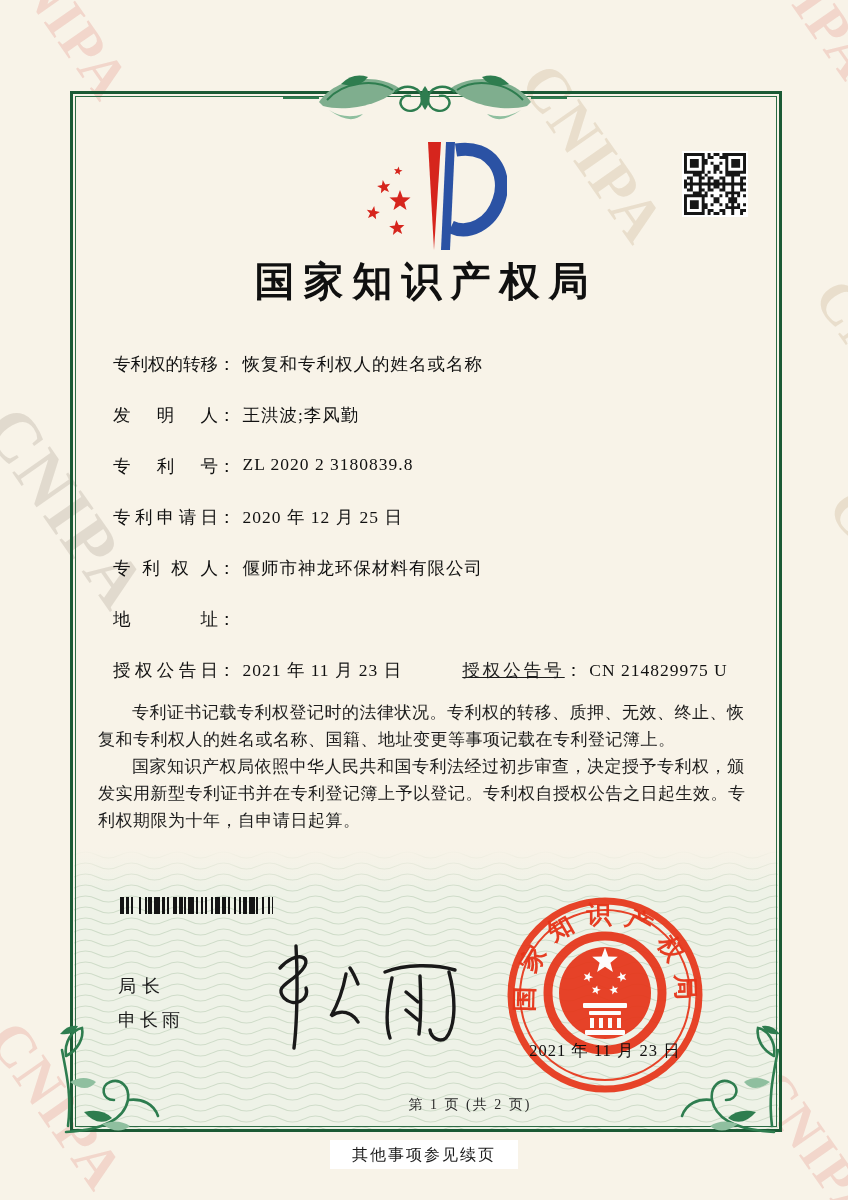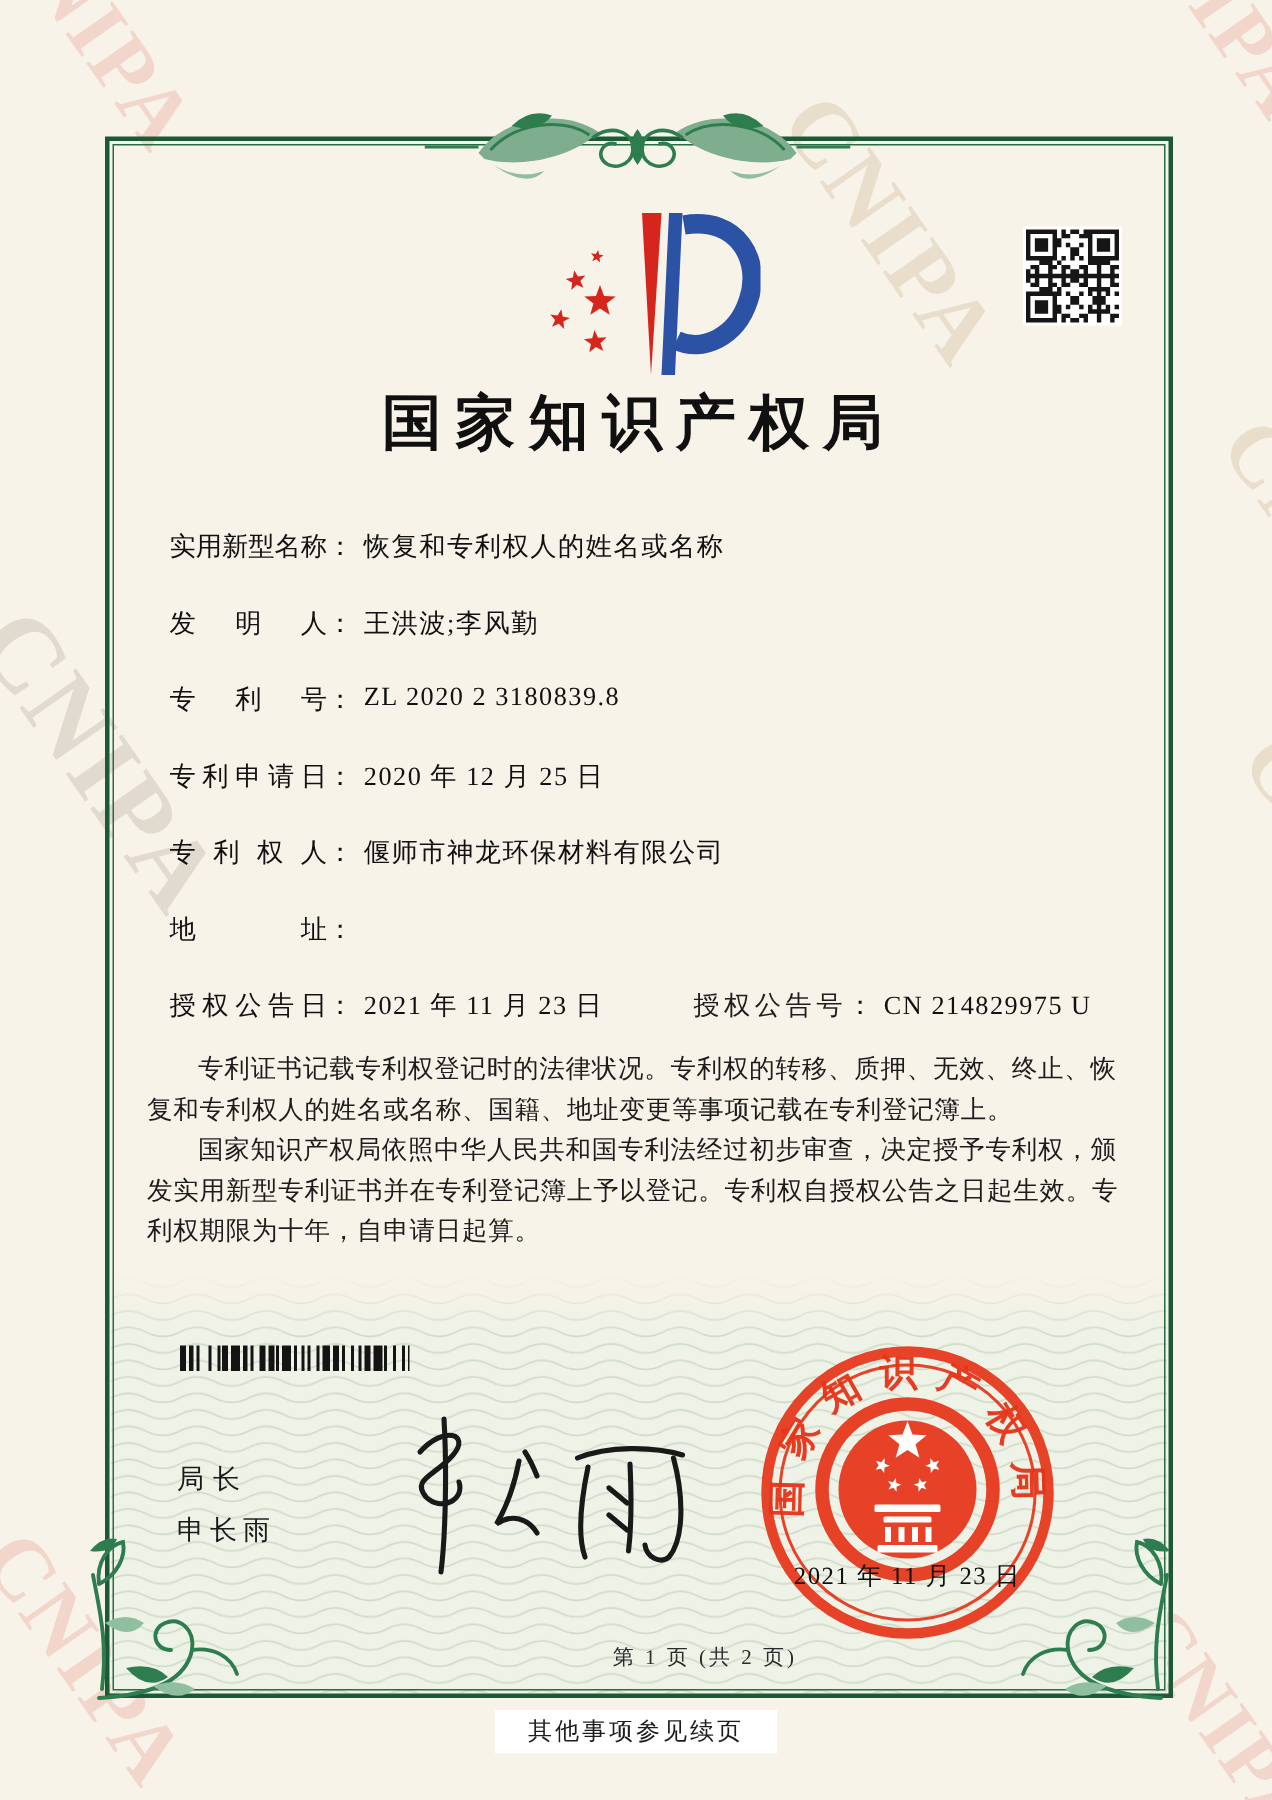--- a/index.html
+++ b/index.html
@@ -23,21 +23,21 @@
   .logo{position:absolute; left:342px; top:138px; width:165px; height:118px;}
   .qr{position:absolute; left:682px; top:151px; width:66px; height:66px; background:#fff;}
   .title{position:absolute; left:70px; width:712px; top:254px; text-align:center;
          font-size:40px; font-weight:bold; letter-spacing:9px; color:#101010;}
   .fields{position:absolute; left:113px; top:352px; width:640px; font-size:17.5px;}
   .frow{display:flex; align-items:flex-start; height:24px; margin-bottom:27px; white-space:nowrap;}
   .flabel{display:inline-block; width:105px; text-align:justify; text-align-last:justify; color:#111;}
   .fcolon{display:inline-block; color:#111;}
   .fvalue{display:inline-block; margin-left:7px; letter-spacing:1px; color:#111;}
   .fgroup2{margin-left:60px;}
-  .fgroup2 .flabel2{letter-spacing:3px;}
+  .fgroup2 .flabel2{letter-spacing:3px;text-decoration:underline;}
   .notice{position:absolute; left:98px; top:699px; width:658px; font-size:17px;
           line-height:27px; letter-spacing:.5px; color:#1c1c1c;}
   .notice p{margin:0; text-indent:2em;}
   .waveband{position:absolute; left:74px; top:848px; width:704px; height:281px; overflow:hidden;}
   .wavefade{position:absolute; left:0; top:0; width:100%; height:42px;
             background:linear-gradient(#f8f3e8, rgba(248,243,232,0));}
   .barcode{position:absolute; left:120px; top:897px; height:17px; display:flex;}
   .barcode i{display:block; height:100%;}
   .director-title{position:absolute; left:118px; top:974px; font-size:18px; letter-spacing:6px; color:#1a1a1a;}
   .director-name{position:absolute; left:118px; top:1008px; font-size:18px; letter-spacing:4px; color:#1a1a1a;}
@@ -151,21 +151,21 @@
 
     <svg class="qr" id="qr-svg" viewBox="0 0 66 66">
       <rect x="0" y="0" width="66" height="66" fill="#ffffff"></rect>
     <path d="M2.00 2.00h2.95v2.95h-2.95ZM4.95 2.00h2.95v2.95h-2.95ZM7.90 2.00h2.95v2.95h-2.95ZM10.86 2.00h2.95v2.95h-2.95ZM13.81 2.00h2.95v2.95h-2.95ZM16.76 2.00h2.95v2.95h-2.95ZM19.71 2.00h2.95v2.95h-2.95ZM25.62 2.00h2.95v2.95h-2.95ZM31.52 2.00h2.95v2.95h-2.95ZM34.48 2.00h2.95v2.95h-2.95ZM40.38 2.00h2.95v2.95h-2.95ZM43.33 2.00h2.95v2.95h-2.95ZM46.29 2.00h2.95v2.95h-2.95ZM49.24 2.00h2.95v2.95h-2.95ZM52.19 2.00h2.95v2.95h-2.95ZM55.14 2.00h2.95v2.95h-2.95ZM58.10 2.00h2.95v2.95h-2.95ZM61.05 2.00h2.95v2.95h-2.95ZM2.00 4.95h2.95v2.95h-2.95ZM19.71 4.95h2.95v2.95h-2.95ZM25.62 4.95h2.95v2.95h-2.95ZM28.57 4.95h2.95v2.95h-2.95ZM37.43 4.95h2.95v2.95h-2.95ZM40.38 4.95h2.95v2.95h-2.95ZM43.33 4.95h2.95v2.95h-2.95ZM61.05 4.95h2.95v2.95h-2.95ZM2.00 7.90h2.95v2.95h-2.95ZM7.90 7.90h2.95v2.95h-2.95ZM10.86 7.90h2.95v2.95h-2.95ZM13.81 7.90h2.95v2.95h-2.95ZM19.71 7.90h2.95v2.95h-2.95ZM22.67 7.90h2.95v2.95h-2.95ZM43.33 7.90h2.95v2.95h-2.95ZM49.24 7.90h2.95v2.95h-2.95ZM52.19 7.90h2.95v2.95h-2.95ZM55.14 7.90h2.95v2.95h-2.95ZM61.05 7.90h2.95v2.95h-2.95ZM2.00 10.86h2.95v2.95h-2.95ZM7.90 10.86h2.95v2.95h-2.95ZM10.86 10.86h2.95v2.95h-2.95ZM13.81 10.86h2.95v2.95h-2.95ZM19.71 10.86h2.95v2.95h-2.95ZM22.67 10.86h2.95v2.95h-2.95ZM28.57 10.86h2.95v2.95h-2.95ZM37.43 10.86h2.95v2.95h-2.95ZM43.33 10.86h2.95v2.95h-2.95ZM49.24 10.86h2.95v2.95h-2.95ZM52.19 10.86h2.95v2.95h-2.95ZM55.14 10.86h2.95v2.95h-2.95ZM61.05 10.86h2.95v2.95h-2.95ZM2.00 13.81h2.95v2.95h-2.95ZM7.90 13.81h2.95v2.95h-2.95ZM10.86 13.81h2.95v2.95h-2.95ZM13.81 13.81h2.95v2.95h-2.95ZM19.71 13.81h2.95v2.95h-2.95ZM31.52 13.81h2.95v2.95h-2.95ZM34.48 13.81h2.95v2.95h-2.95ZM43.33 13.81h2.95v2.95h-2.95ZM49.24 13.81h2.95v2.95h-2.95ZM52.19 13.81h2.95v2.95h-2.95ZM55.14 13.81h2.95v2.95h-2.95ZM61.05 13.81h2.95v2.95h-2.95ZM2.00 16.76h2.95v2.95h-2.95ZM19.71 16.76h2.95v2.95h-2.95ZM31.52 16.76h2.95v2.95h-2.95ZM34.48 16.76h2.95v2.95h-2.95ZM43.33 16.76h2.95v2.95h-2.95ZM61.05 16.76h2.95v2.95h-2.95ZM2.00 19.71h2.95v2.95h-2.95ZM4.95 19.71h2.95v2.95h-2.95ZM7.90 19.71h2.95v2.95h-2.95ZM10.86 19.71h2.95v2.95h-2.95ZM13.81 19.71h2.95v2.95h-2.95ZM16.76 19.71h2.95v2.95h-2.95ZM19.71 19.71h2.95v2.95h-2.95ZM25.62 19.71h2.95v2.95h-2.95ZM31.52 19.71h2.95v2.95h-2.95ZM37.43 19.71h2.95v2.95h-2.95ZM43.33 19.71h2.95v2.95h-2.95ZM46.29 19.71h2.95v2.95h-2.95ZM49.24 19.71h2.95v2.95h-2.95ZM52.19 19.71h2.95v2.95h-2.95ZM55.14 19.71h2.95v2.95h-2.95ZM58.10 19.71h2.95v2.95h-2.95ZM61.05 19.71h2.95v2.95h-2.95ZM10.86 22.67h2.95v2.95h-2.95ZM13.81 22.67h2.95v2.95h-2.95ZM16.76 22.67h2.95v2.95h-2.95ZM22.67 22.67h2.95v2.95h-2.95ZM43.33 22.67h2.95v2.95h-2.95ZM46.29 22.67h2.95v2.95h-2.95ZM49.24 22.67h2.95v2.95h-2.95ZM52.19 22.67h2.95v2.95h-2.95ZM55.14 22.67h2.95v2.95h-2.95ZM4.95 25.62h2.95v2.95h-2.95ZM7.90 25.62h2.95v2.95h-2.95ZM16.76 25.62h2.95v2.95h-2.95ZM19.71 25.62h2.95v2.95h-2.95ZM25.62 25.62h2.95v2.95h-2.95ZM28.57 25.62h2.95v2.95h-2.95ZM37.43 25.62h2.95v2.95h-2.95ZM40.38 25.62h2.95v2.95h-2.95ZM49.24 25.62h2.95v2.95h-2.95ZM58.10 25.62h2.95v2.95h-2.95ZM61.05 25.62h2.95v2.95h-2.95ZM2.00 28.57h2.95v2.95h-2.95ZM7.90 28.57h2.95v2.95h-2.95ZM16.76 28.57h2.95v2.95h-2.95ZM25.62 28.57h2.95v2.95h-2.95ZM31.52 28.57h2.95v2.95h-2.95ZM34.48 28.57h2.95v2.95h-2.95ZM40.38 28.57h2.95v2.95h-2.95ZM49.24 28.57h2.95v2.95h-2.95ZM58.10 28.57h2.95v2.95h-2.95ZM2.00 31.52h2.95v2.95h-2.95ZM4.95 31.52h2.95v2.95h-2.95ZM7.90 31.52h2.95v2.95h-2.95ZM10.86 31.52h2.95v2.95h-2.95ZM13.81 31.52h2.95v2.95h-2.95ZM16.76 31.52h2.95v2.95h-2.95ZM19.71 31.52h2.95v2.95h-2.95ZM22.67 31.52h2.95v2.95h-2.95ZM25.62 31.52h2.95v2.95h-2.95ZM28.57 31.52h2.95v2.95h-2.95ZM31.52 31.52h2.95v2.95h-2.95ZM34.48 31.52h2.95v2.95h-2.95ZM37.43 31.52h2.95v2.95h-2.95ZM40.38 31.52h2.95v2.95h-2.95ZM43.33 31.52h2.95v2.95h-2.95ZM46.29 31.52h2.95v2.95h-2.95ZM49.24 31.52h2.95v2.95h-2.95ZM52.19 31.52h2.95v2.95h-2.95ZM55.14 31.52h2.95v2.95h-2.95ZM58.10 31.52h2.95v2.95h-2.95ZM61.05 31.52h2.95v2.95h-2.95ZM2.00 34.48h2.95v2.95h-2.95ZM7.90 34.48h2.95v2.95h-2.95ZM16.76 34.48h2.95v2.95h-2.95ZM25.62 34.48h2.95v2.95h-2.95ZM31.52 34.48h2.95v2.95h-2.95ZM34.48 34.48h2.95v2.95h-2.95ZM40.38 34.48h2.95v2.95h-2.95ZM49.24 34.48h2.95v2.95h-2.95ZM58.10 34.48h2.95v2.95h-2.95ZM4.95 37.43h2.95v2.95h-2.95ZM7.90 37.43h2.95v2.95h-2.95ZM16.76 37.43h2.95v2.95h-2.95ZM19.71 37.43h2.95v2.95h-2.95ZM25.62 37.43h2.95v2.95h-2.95ZM28.57 37.43h2.95v2.95h-2.95ZM37.43 37.43h2.95v2.95h-2.95ZM40.38 37.43h2.95v2.95h-2.95ZM49.24 37.43h2.95v2.95h-2.95ZM58.10 37.43h2.95v2.95h-2.95ZM61.05 37.43h2.95v2.95h-2.95ZM10.86 40.38h2.95v2.95h-2.95ZM13.81 40.38h2.95v2.95h-2.95ZM16.76 40.38h2.95v2.95h-2.95ZM22.67 40.38h2.95v2.95h-2.95ZM43.33 40.38h2.95v2.95h-2.95ZM46.29 40.38h2.95v2.95h-2.95ZM49.24 40.38h2.95v2.95h-2.95ZM52.19 40.38h2.95v2.95h-2.95ZM55.14 40.38h2.95v2.95h-2.95ZM2.00 43.33h2.95v2.95h-2.95ZM4.95 43.33h2.95v2.95h-2.95ZM7.90 43.33h2.95v2.95h-2.95ZM10.86 43.33h2.95v2.95h-2.95ZM13.81 43.33h2.95v2.95h-2.95ZM16.76 43.33h2.95v2.95h-2.95ZM19.71 43.33h2.95v2.95h-2.95ZM22.67 43.33h2.95v2.95h-2.95ZM28.57 43.33h2.95v2.95h-2.95ZM37.43 43.33h2.95v2.95h-2.95ZM43.33 43.33h2.95v2.95h-2.95ZM49.24 43.33h2.95v2.95h-2.95ZM55.14 43.33h2.95v2.95h-2.95ZM61.05 43.33h2.95v2.95h-2.95ZM2.00 46.29h2.95v2.95h-2.95ZM19.71 46.29h2.95v2.95h-2.95ZM31.52 46.29h2.95v2.95h-2.95ZM34.48 46.29h2.95v2.95h-2.95ZM46.29 46.29h2.95v2.95h-2.95ZM49.24 46.29h2.95v2.95h-2.95ZM52.19 46.29h2.95v2.95h-2.95ZM2.00 49.24h2.95v2.95h-2.95ZM7.90 49.24h2.95v2.95h-2.95ZM10.86 49.24h2.95v2.95h-2.95ZM13.81 49.24h2.95v2.95h-2.95ZM19.71 49.24h2.95v2.95h-2.95ZM31.52 49.24h2.95v2.95h-2.95ZM34.48 49.24h2.95v2.95h-2.95ZM46.29 49.24h2.95v2.95h-2.95ZM49.24 49.24h2.95v2.95h-2.95ZM52.19 49.24h2.95v2.95h-2.95ZM2.00 52.19h2.95v2.95h-2.95ZM7.90 52.19h2.95v2.95h-2.95ZM10.86 52.19h2.95v2.95h-2.95ZM13.81 52.19h2.95v2.95h-2.95ZM19.71 52.19h2.95v2.95h-2.95ZM22.67 52.19h2.95v2.95h-2.95ZM28.57 52.19h2.95v2.95h-2.95ZM37.43 52.19h2.95v2.95h-2.95ZM43.33 52.19h2.95v2.95h-2.95ZM49.24 52.19h2.95v2.95h-2.95ZM55.14 52.19h2.95v2.95h-2.95ZM61.05 52.19h2.95v2.95h-2.95ZM2.00 55.14h2.95v2.95h-2.95ZM7.90 55.14h2.95v2.95h-2.95ZM10.86 55.14h2.95v2.95h-2.95ZM13.81 55.14h2.95v2.95h-2.95ZM19.71 55.14h2.95v2.95h-2.95ZM22.67 55.14h2.95v2.95h-2.95ZM43.33 55.14h2.95v2.95h-2.95ZM46.29 55.14h2.95v2.95h-2.95ZM49.24 55.14h2.95v2.95h-2.95ZM52.19 55.14h2.95v2.95h-2.95ZM55.14 55.14h2.95v2.95h-2.95ZM2.00 58.10h2.95v2.95h-2.95ZM19.71 58.10h2.95v2.95h-2.95ZM25.62 58.10h2.95v2.95h-2.95ZM28.57 58.10h2.95v2.95h-2.95ZM37.43 58.10h2.95v2.95h-2.95ZM40.38 58.10h2.95v2.95h-2.95ZM49.24 58.10h2.95v2.95h-2.95ZM58.10 58.10h2.95v2.95h-2.95ZM61.05 58.10h2.95v2.95h-2.95ZM2.00 61.05h2.95v2.95h-2.95ZM4.95 61.05h2.95v2.95h-2.95ZM7.90 61.05h2.95v2.95h-2.95ZM10.86 61.05h2.95v2.95h-2.95ZM13.81 61.05h2.95v2.95h-2.95ZM16.76 61.05h2.95v2.95h-2.95ZM19.71 61.05h2.95v2.95h-2.95ZM25.62 61.05h2.95v2.95h-2.95ZM31.52 61.05h2.95v2.95h-2.95ZM34.48 61.05h2.95v2.95h-2.95ZM40.38 61.05h2.95v2.95h-2.95ZM49.24 61.05h2.95v2.95h-2.95ZM58.10 61.05h2.95v2.95h-2.95Z" fill="#161616"></path>
       </svg>
 
     <div class="title">国家知识产权局</div>
 
     <div class="fields">
       <div class="frow">
-        <span class="flabel">实用新型名称</span>
+        <span class="flabel">专利权的转移</span>
           <span class="fcolon">：</span>
           <span class="fvalue">恢复和专利权人的姓名或名称</span>
       </div>
       <div class="frow">
         <span class="flabel">发明人</span>
           <span class="fcolon">：</span>
           <span class="fvalue">王洪波;李风勤</span>
       </div>
       <div class="frow">
         <span class="flabel">专利号</span>

